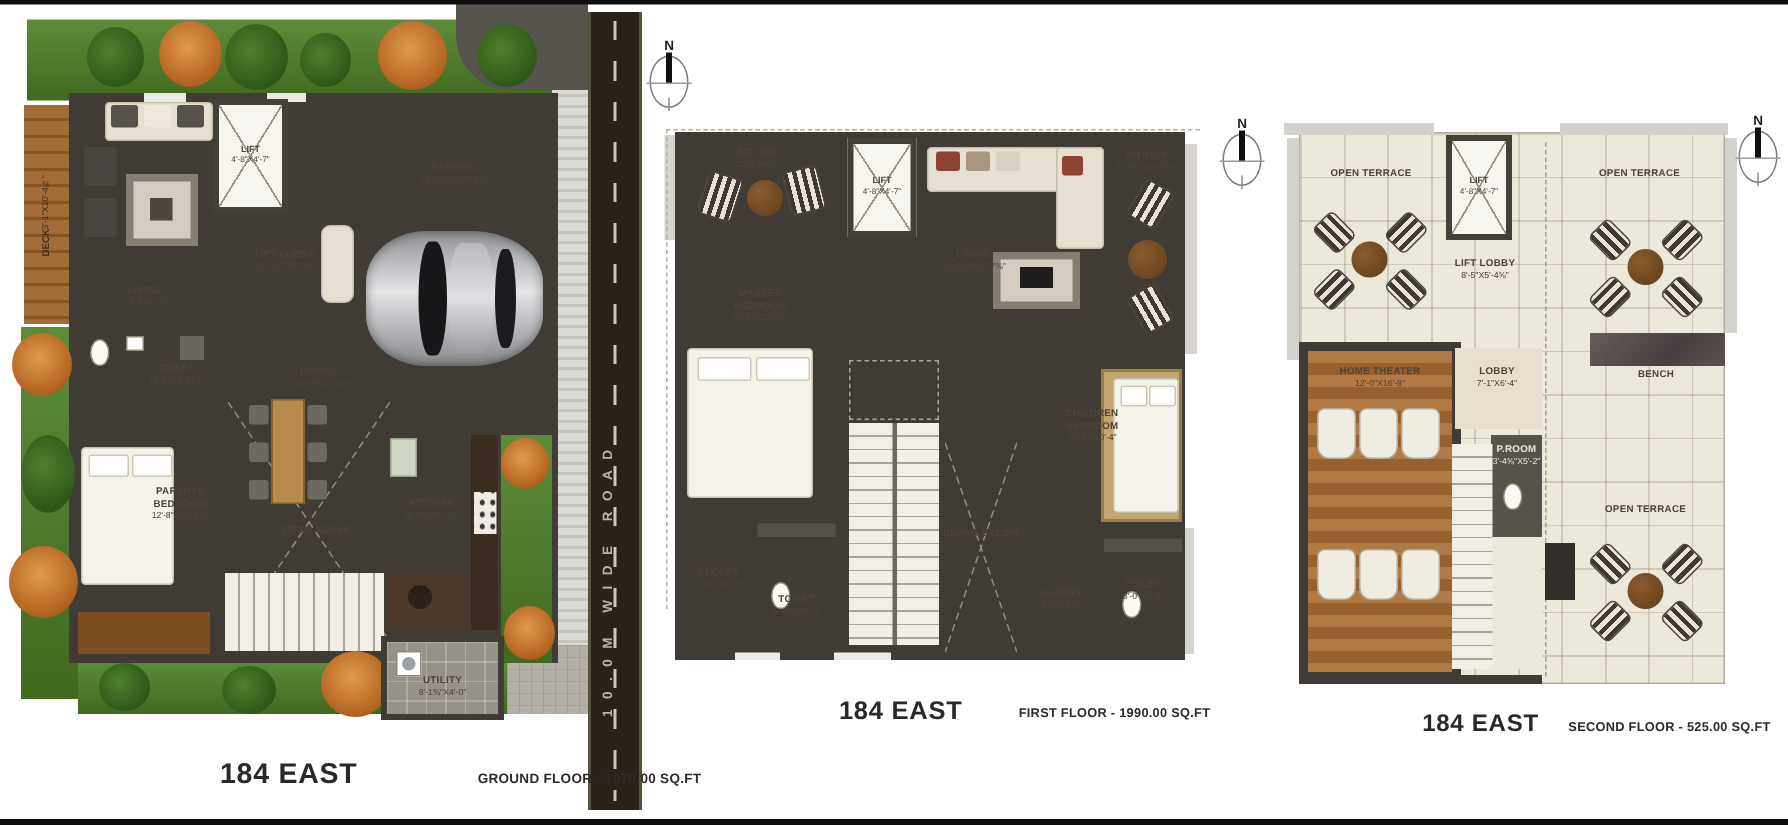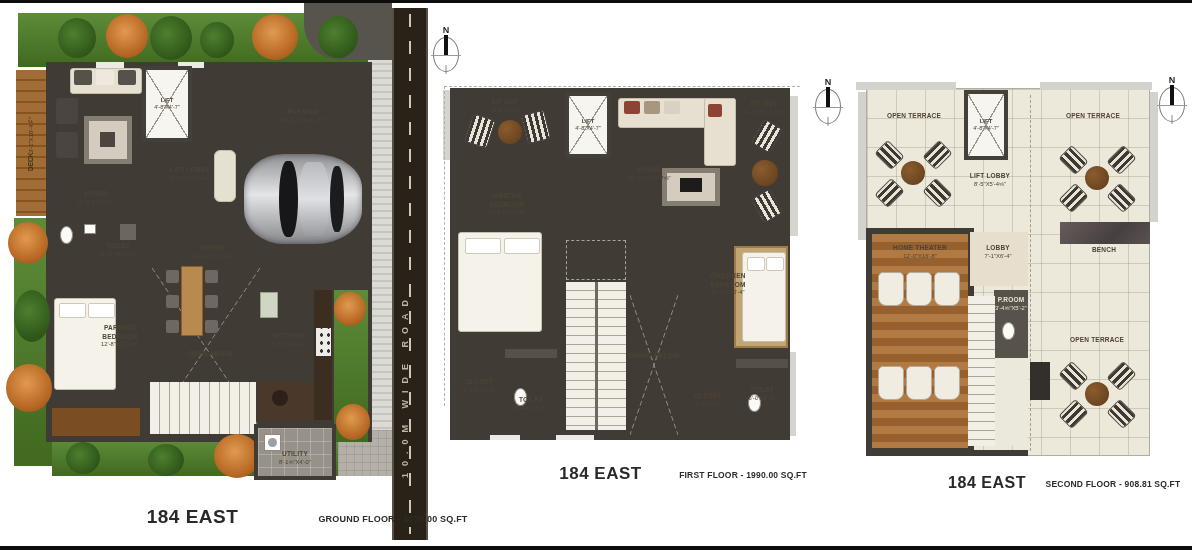--- a/index.html
+++ b/index.html
@@ -474,21 +474,21 @@
       <div class="schair" style="left:2px;top:6px;transform:rotate(-45deg)"></div>
       <div class="schair" style="left:50px;top:6px;transform:rotate(45deg)"></div>
       <div class="schair" style="left:2px;top:44px;transform:rotate(-135deg)"></div>
       <div class="schair" style="left:50px;top:44px;transform:rotate(135deg)"></div>
       <div class="round-table" style="left:23px;top:24px;width:24px;height:24px"></div>
     </div>
 
     <div class="abs wall" style="left:866px;top:450px;width:162px;height:6px"></div>
 
     <div class="t1" style="left:928px;top:474px;width:118px;font-size:16px">184 EAST</div>
-    <div class="t2" style="left:1038px;top:479px;width:150px;font-size:8.5px">SECOND FLOOR - 908.81 SQ.FT</div>
+    <div class="t2" style="left:1038px;top:479px;width:150px;font-size:8.5px">SECOND FLOOR - 525.00 SQ.FT</div>
   </div>
 
   <div class="compass abs" style="left:1158px;top:76px">
     <div class="n">N</div>
     <div class="dial">
       <div class="needle"></div>
       <div class="tail"></div>
     </div>
   </div>
 

